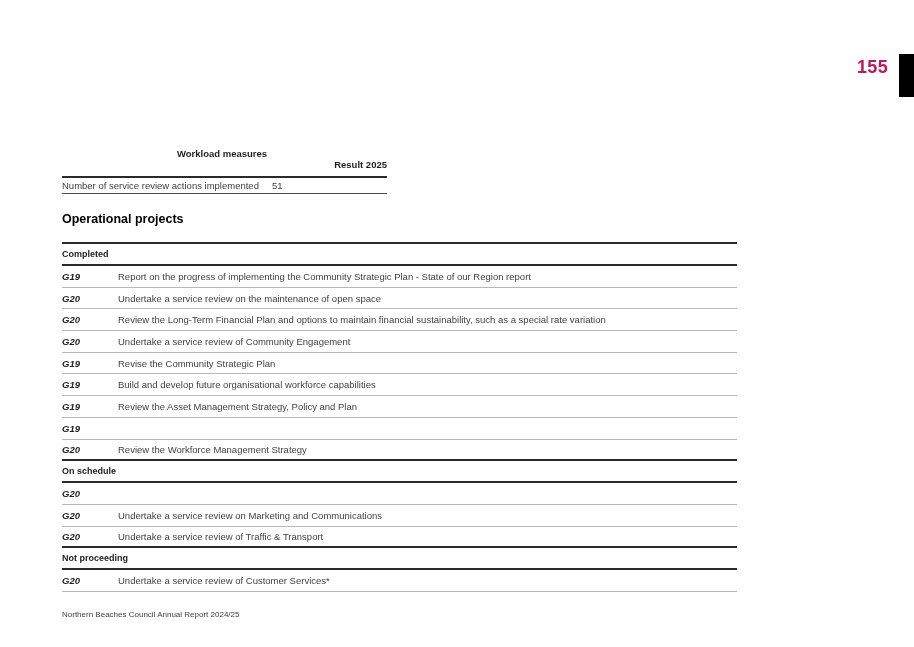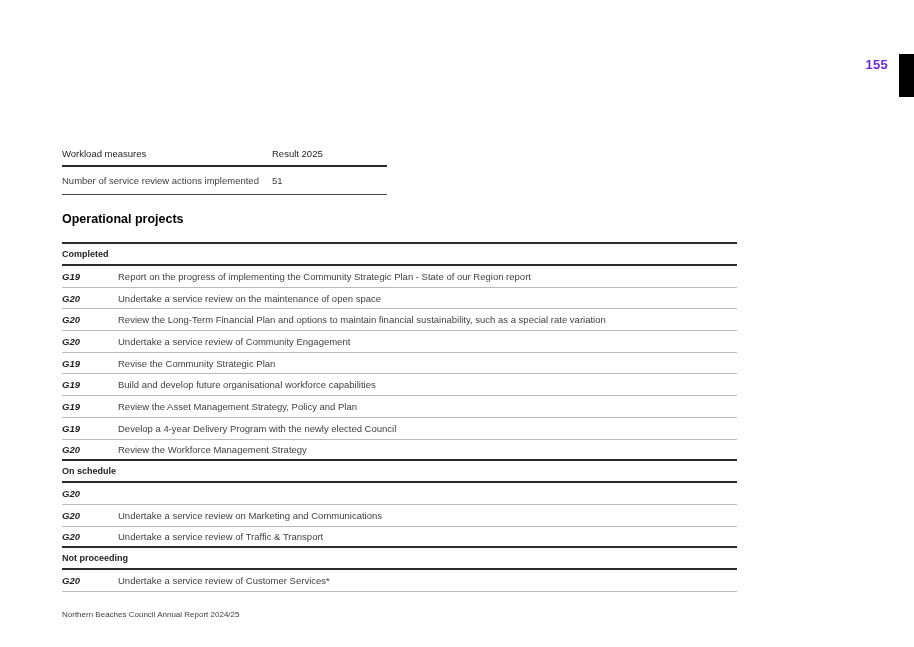--- a/index.html
+++ b/index.html
@@ -6,37 +6,37 @@
   html,body { width:914px; height:647px; }
   body {
     position:relative;
     background:#ffffff;
     font-family:"Liberation Sans", sans-serif;
     color:#2e2e2e;
     overflow:hidden;
   }
   .page-number {
     position:absolute; top:57px; right:26px;
-    font-size:13px; font-weight:bold; color:#6d28d9; letter-spacing:0.3px;
+    font-size:18px; font-weight:bold; color:#be185d; letter-spacing:0.3px;
   }
   .edge-tab {
     position:absolute; top:54px; right:0;
     width:15px; height:43px; background:#000;
   }
 
   
   .workload-table { position:absolute; left:62px; top:148px; width:325px; }
   .wt-header {
     display:flex; align-items:flex-end; padding-bottom:6px;
     border-bottom:2px solid #2a2a2a;
-    font-size:9.5px; font-weight:normal; color:#1e1e1e;
+    font-size:9.5px; font-weight:bold; color:#1e1e1e;flex-direction:column;
   }
   .wt-header .c1 { width:210px; flex:none; }
   .wt-row {
-    display:flex; align-items:center; height:28px;
+    display:flex; align-items:center; height:16px;
     border-bottom:1.5px solid #4a4a4a;
     font-size:9.5px; color:#3d3d3d;
   }
   .wt-row .c1 { width:210px; flex:none; }
 
   
   .op-title {
     position:absolute; left:62px; top:212px;
     font-size:12.5px; font-weight:bold; color:#000000;
   }
@@ -109,21 +109,20 @@
     <div class="prow">
       <span class="pcode">G19</span>
       <span class="pdesc">Build and develop future organisational workforce capabilities</span>
     </div>
     <div class="prow">
       <span class="pcode">G19</span>
       <span class="pdesc">Review the Asset Management Strategy, Policy and Plan</span>
     </div>
     <div class="prow">
       <span class="pcode">G19</span>
-      <span class="pdesc">Develop a 4-year Delivery Program with the newly elected Council</span>
     </div>
     <div class="prow sec-end">
       <span class="pcode">G20</span>
       <span class="pdesc">Review the Workforce Management Strategy</span>
     </div>
     <div class="sec-header">
       <span class="sec-label">On schedule</span>
     </div>
     <div class="prow">
       <span class="pcode">G20</span>

